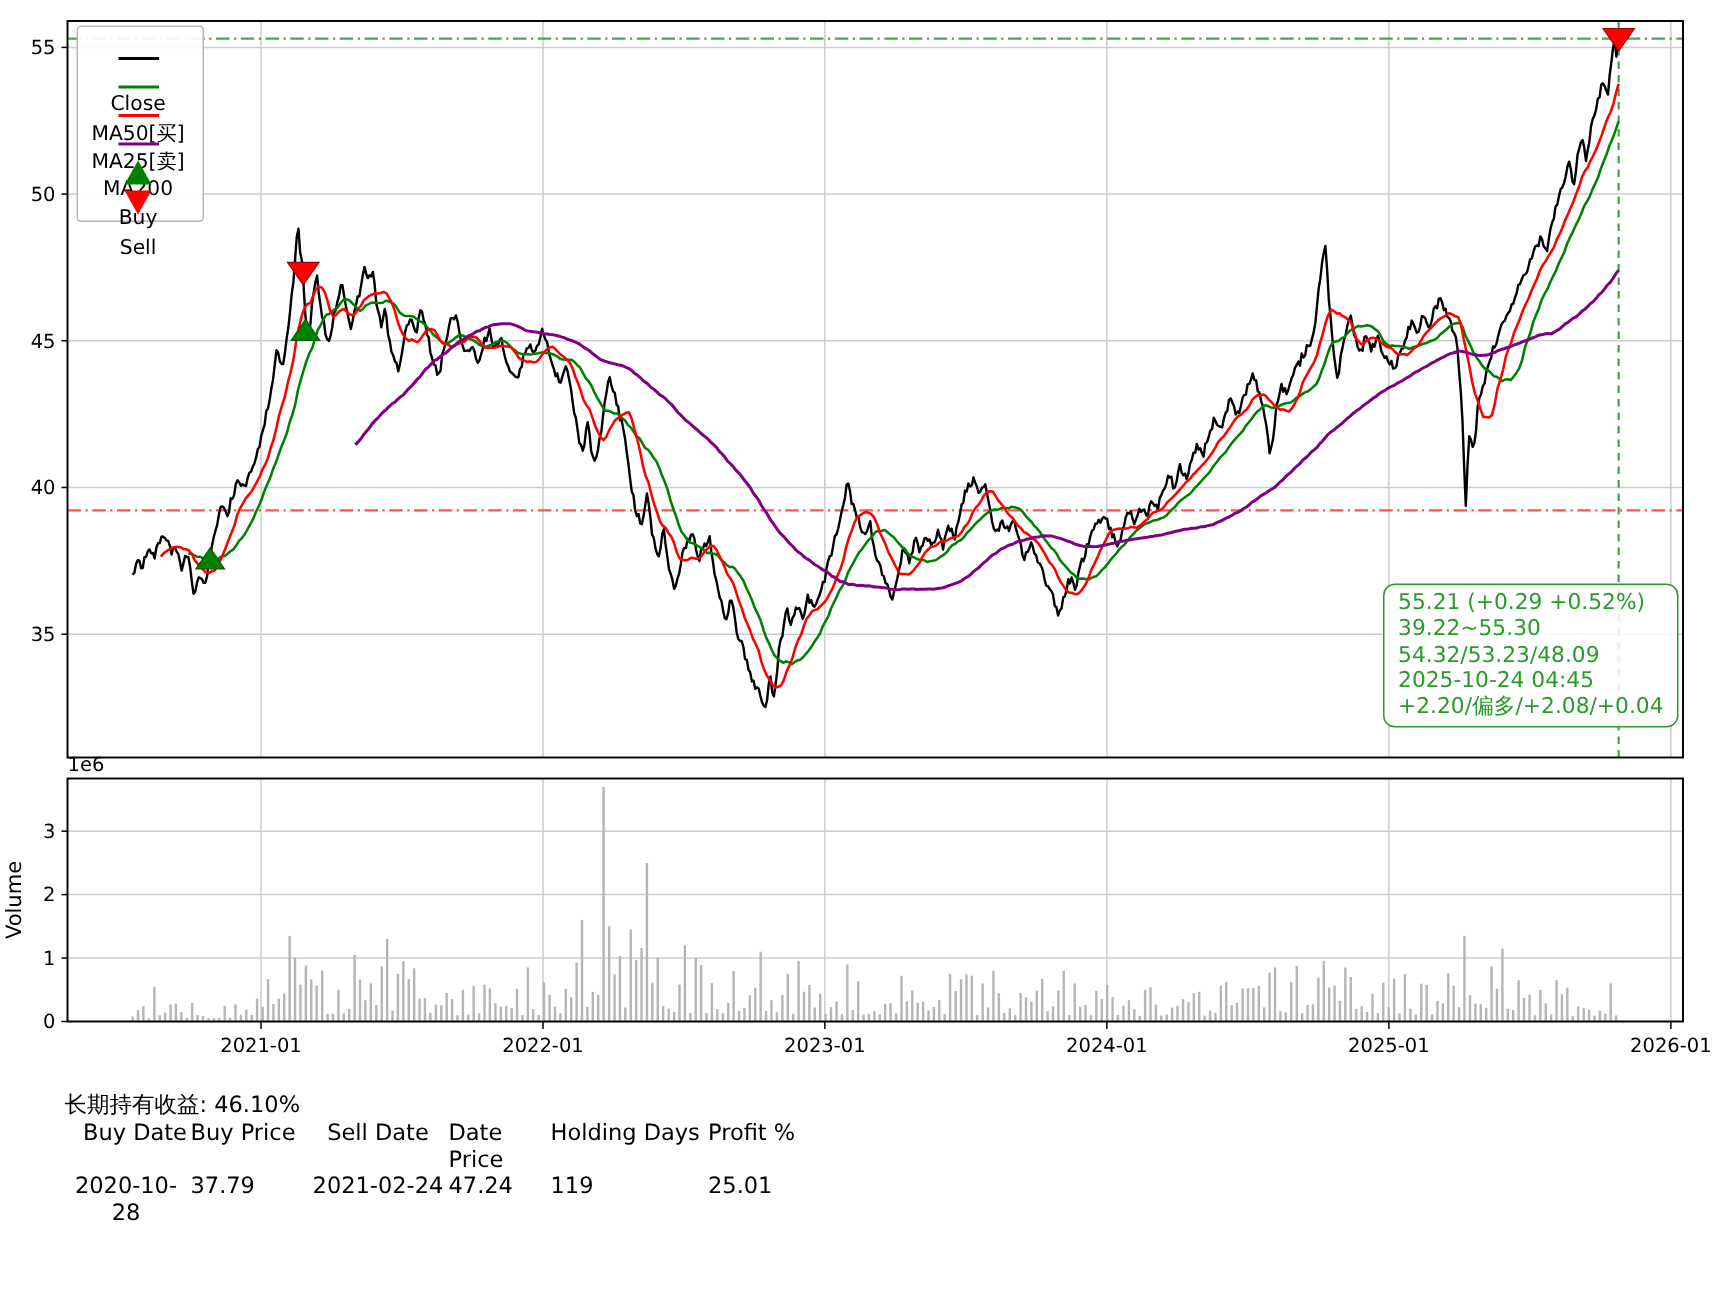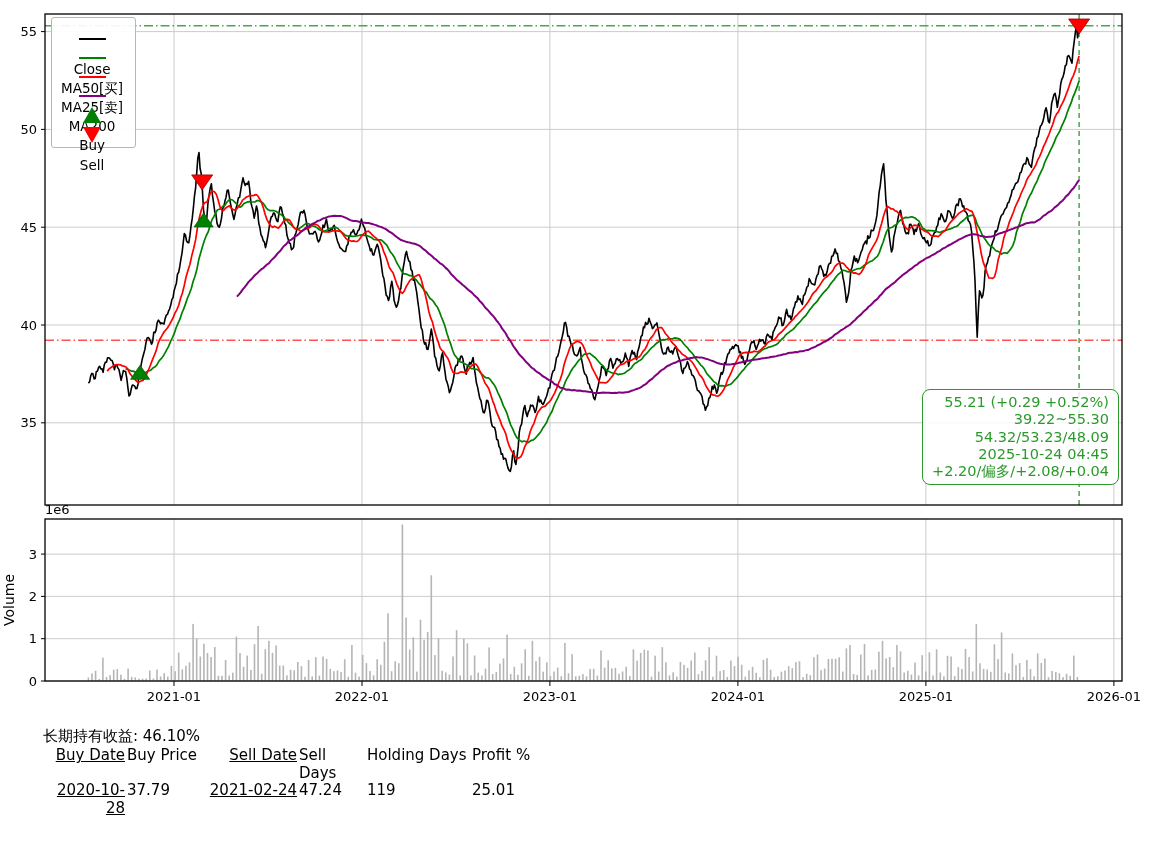--- a/index.html
+++ b/index.html
@@ -15,30 +15,30 @@
   .legend-item.marker-row{height:20px;}
   .sw-box{width:27px;display:flex;justify-content:center;align-items:center;flex:0 0 27px;}
   .sw-line{width:27px;height:0;border-top:2.5px solid #000;}
   .tri-up{width:0;height:0;border-left:9px solid transparent;border-right:9px solid transparent;
     border-bottom:16px solid #008000;}
   .tri-down{width:0;height:0;border-left:9px solid transparent;border-right:9px solid transparent;
     border-top:16px solid #ff0000;}
   .legend-label{font-size:13.5px;color:#000;white-space:nowrap;}
 
   
-  #annotation{position:absolute;right:33px;top:389px;text-align:right;
+  #annotation{position:absolute;right:33px;top:389px;
     border:1.6px solid #2b9a2b;border-radius:8px;padding:4px 9px;
     background:rgba(255,255,255,0.85);color:#2b9a2b;font-size:14.5px;line-height:17.3px;z-index:4;}
 
   
   #footer{position:absolute;left:43px;top:726px;color:#000;}
   .summary-line{font-size:15px;line-height:21.2px;white-space:pre;}
   .trades-grid{display:grid;grid-template-columns:82px 78px 90px 66px 103px 66px;column-gap:2px;
     font-size:15px;line-height:17.6px;}
-  .trades-grid .c-left{text-align:right;text-decoration:underline;}
+  .trades-grid .c-left{text-align:center;}
   .trades-grid .c-right{}
   .trades-grid .hdr-first{padding-left:12px;}
 </style>
 </head>
 <body>
 
 <div id="figure">
 
   <svg id="chart-svg" width="1152" height="712">
       <line x1="174.0" y1="14" x2="174.0" y2="505" stroke="#cccccc" stroke-width="1"></line>
@@ -430,21 +430,21 @@
     <div>2025-10-24 04:45</div>
     <div>+2.20/偏多/+2.08/+0.04</div>
   </div>
 
   <div id="footer">
     <div class="summary-line">长期持有收益: 46.10%</div>
     <div class="trades-grid">
       <div class="c-left hdr-first">Buy Date</div>
       <div class="c-right">Buy Price</div>
       <div class="c-left">Sell Date</div>
-      <div class="c-right">Sell Days</div>
+      <div class="c-right">Date Price</div>
       <div class="c-right">Holding Days</div>
       <div class="c-right">Profit %</div>
 
       <div class="c-left">2020-10-28</div>
       <div class="c-right">37.79</div>
       <div class="c-left">2021-02-24</div>
       <div class="c-right">47.24</div>
       <div class="c-right">119</div>
       <div class="c-right">25.01</div>
 

